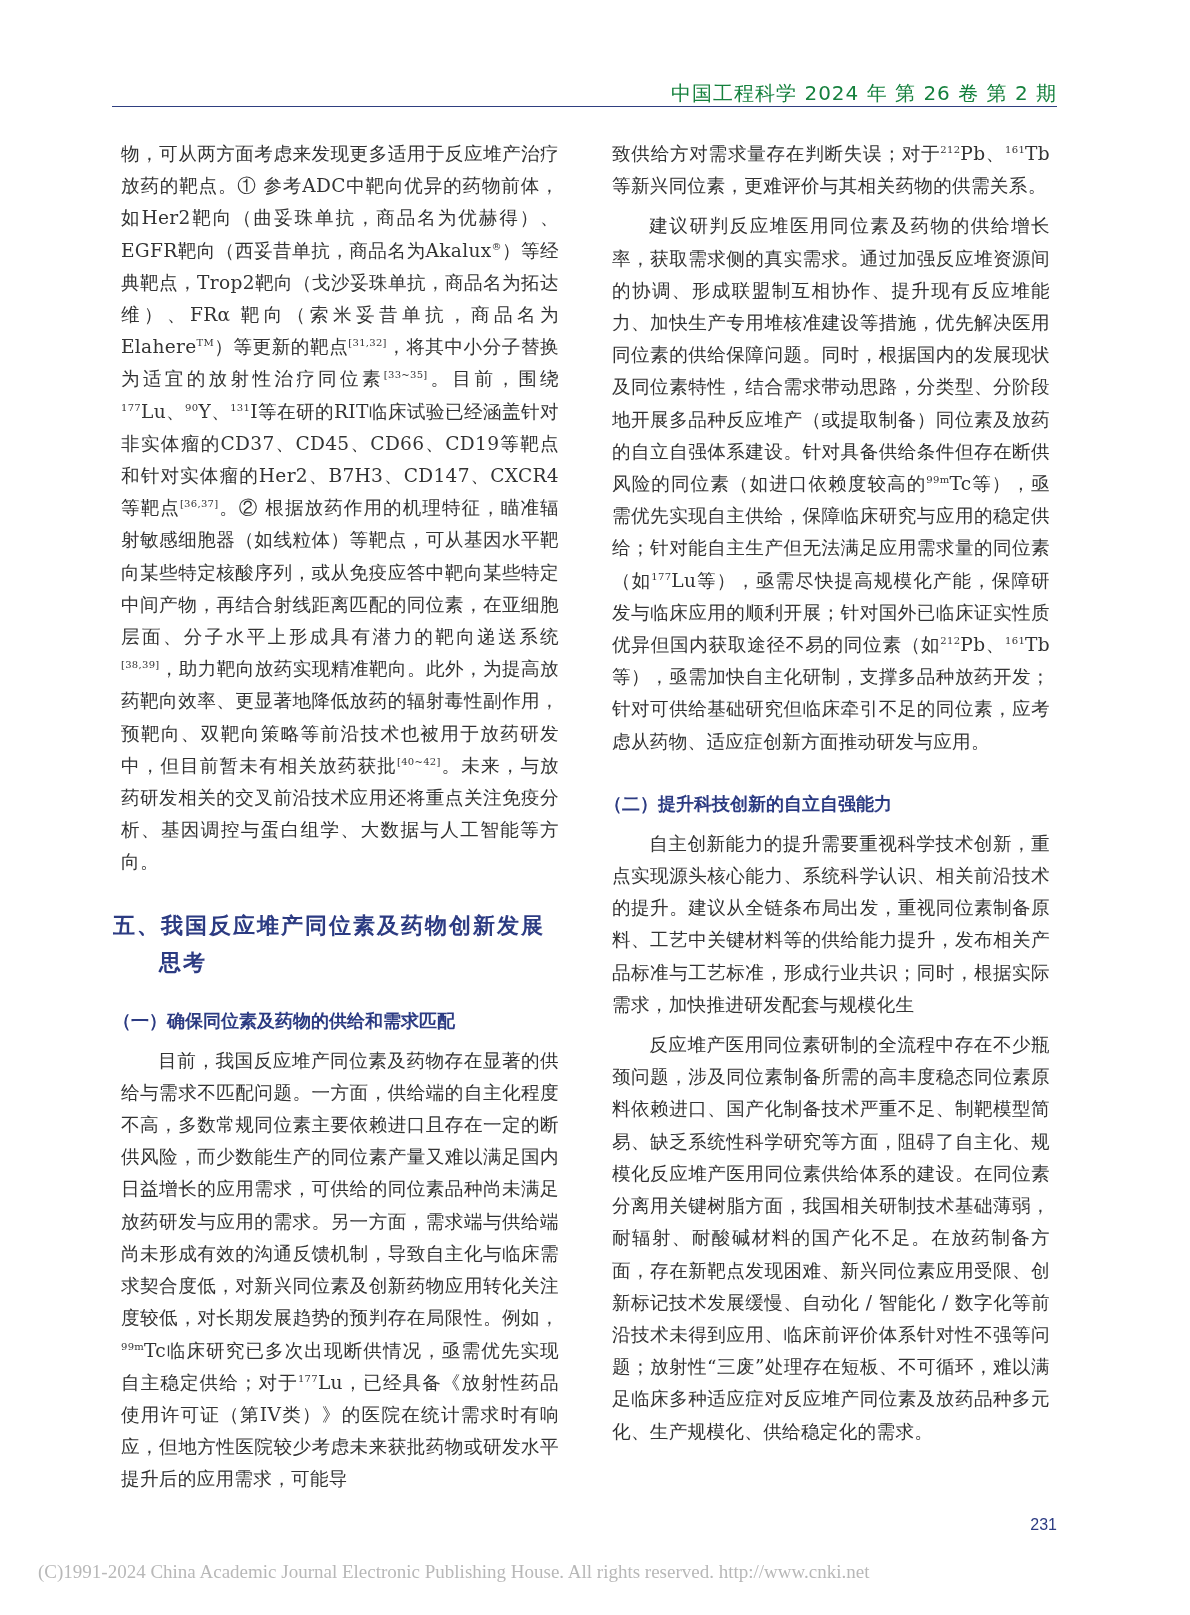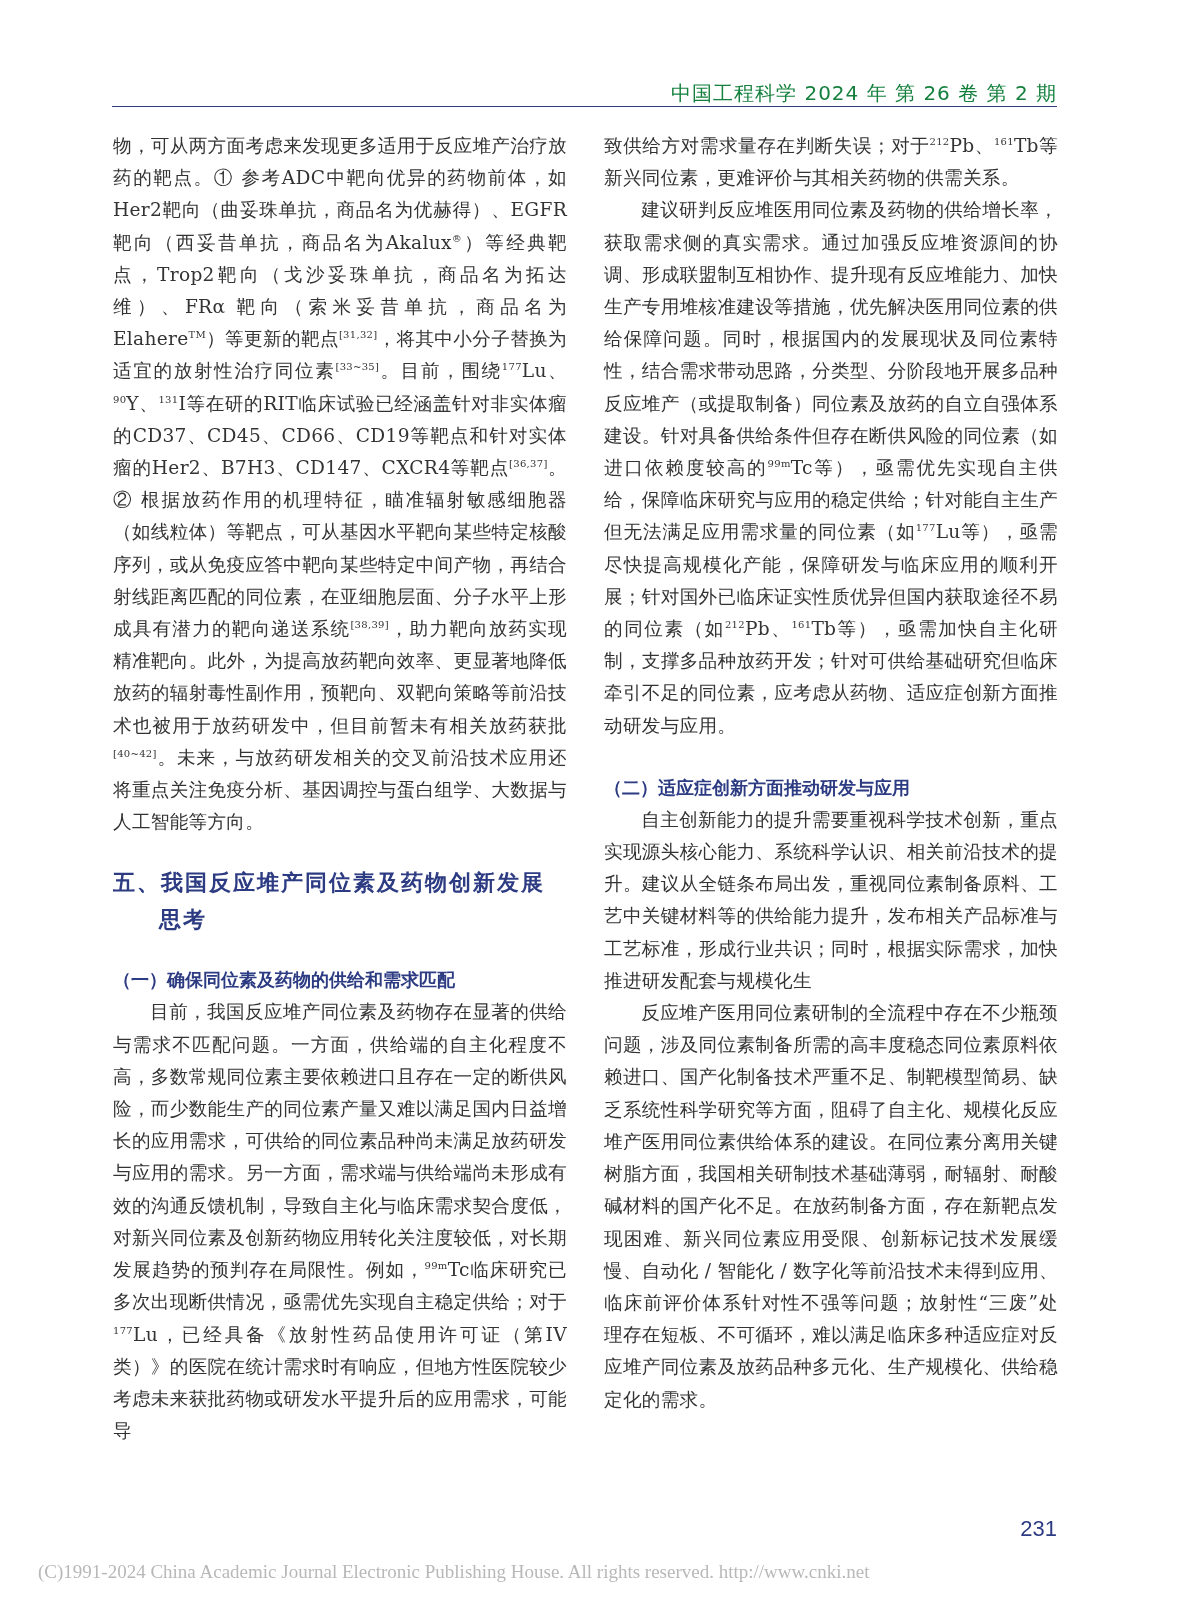--- a/index.html
+++ b/index.html
@@ -5,31 +5,31 @@
   html, body { margin: 0; padding: 0; background: #ffffff; }
   body { width: 1190px; height: 1615px; position: relative; overflow: hidden;
          font-family: "DejaVu Serif", "Liberation Serif", serif; color: #333333; }
   .header { position: absolute; left: 112px; top: 80px; width: 945px; height: 26px;
             border-bottom: 1.5px solid #2f3f80; }
   .header-title { position: absolute; right: 0; top: 0; font-family: "DejaVu Sans", "Liberation Sans", sans-serif;
                   font-size: 20px; color: #15803d; letter-spacing: 1px; white-space: nowrap; }
   .col { position: absolute; top: 130px; width: 454px; }
   .col-left { left: 113px; }
   .col-right { left: 604px; }
-  .para { font-size: 18.6px; line-height: 32.2px; text-align: justify; margin: 0; letter-spacing: 0.3px; }
+  .para { font-size: 18.6px; line-height: 32.2px; text-align: justify; margin: 8px; letter-spacing: 0.3px; }
   .indent { text-indent: 2em; }
   sup { font-size: 10px; line-height: 0; vertical-align: super; }
-  .h1 { font-family: Liberation Mono, monospace; color: #2c3b82; font-size: 22px;
+  .h1 { font-family: Liberation Sans, sans-serif; color: #2c3b82; font-size: 22px;
         line-height: 37px; margin: 28px 0 0 0; padding-left: 46px; text-indent: -46px; letter-spacing: 2px; }
   .h2 { font-family: "DejaVu Sans", "Liberation Sans", sans-serif; color: #2c3b82; font-size: 18px;
         line-height: 32px; margin: 0; }
   .h2-left { margin-top: 24px; }
   .h2-right { margin-top: 30px; }
   .page-number { position: absolute; right: 133px; top: 1516px; font-family: "Liberation Sans", sans-serif;
-                 font-size: 22px; color: #2c3b82; }
+                 font-size: 16px; color: #2c3b82; }
   .copyright { position: absolute; left: 38px; top: 1561px; font-family: "Liberation Serif", serif;
                font-size: 19px; color: #b8b8b8; white-space: nowrap; }
 </style>
 </head>
 <body>
 
 <div class="header">
   <span class="header-title">中国工程科学 2024 年 第 26 卷 第 2 期</span>
 </div>
 
@@ -41,20 +41,20 @@
   <h3 class="h2 h2-left">（一）确保同位素及药物的供给和需求匹配</h3>
 
   <p class="para indent"><span>目前，我国反应堆产同位素及药物存在显著的供给与需求不匹配问题。一方面，供给端的自主化程度不高，多数常规同位素主要依赖进口且存在一定的断供风险，而少数能生产的同位素产量又难以满足国内日益增长的应用需求，可供给的同位素品种尚未满足放药研发与应用的需求。另一方面，需求端与供给端尚未形成有效的沟通反馈机制，导致自主化与临床需求契合度低，对新兴同位素及创新药物应用转化关注度较低，对长期发展趋势的预判存在局限性。例如，</span><sup>99m</sup><span>Tc临床研究已多次出现断供情况，亟需优先实现自主稳定供给；对于</span><sup>177</sup><span>Lu，已经具备《放射性药品使用许可证（第IV类）》的医院在统计需求时有响应，但地方性医院较少考虑未来获批药物或研发水平提升后的应用需求，可能导</span></p>
 </div>
 
 <div class="col col-right">
   <p class="para"><span>致供给方对需求量存在判断失误；对于</span><sup>212</sup><span>Pb、</span><sup>161</sup><span>Tb等新兴同位素，更难评价与其相关药物的供需关系。</span></p>
 
   <p class="para indent"><span>建议研判反应堆医用同位素及药物的供给增长率，获取需求侧的真实需求。通过加强反应堆资源间的协调、形成联盟制互相协作、提升现有反应堆能力、加快生产专用堆核准建设等措施，优先解决医用同位素的供给保障问题。同时，根据国内的发展现状及同位素特性，结合需求带动思路，分类型、分阶段地开展多品种反应堆产（或提取制备）同位素及放药的自立自强体系建设。针对具备供给条件但存在断供风险的同位素（如进口依赖度较高的</span><sup>99m</sup><span>Tc等），亟需优先实现自主供给，保障临床研究与应用的稳定供给；针对能自主生产但无法满足应用需求量的同位素（如</span><sup>177</sup><span>Lu等），亟需尽快提高规模化产能，保障研发与临床应用的顺利开展；针对国外已临床证实性质优异但国内获取途径不易的同位素（如</span><sup>212</sup><span>Pb、</span><sup>161</sup><span>Tb等），亟需加快自主化研制，支撑多品种放药开发；针对可供给基础研究但临床牵引不足的同位素，应考虑从药物、适应症创新方面推动研发与应用。</span></p>
 
-  <h3 class="h2 h2-right">（二）适应症创新方面推动研发与应用</h3>
+  <h3 class="h2 h2-right">（二）提升科技创新的自立自强能力</h3>
 
   <p class="para indent">自主创新能力的提升需要重视科学技术创新，重点实现源头核心能力、系统科学认识、相关前沿技术的提升。建议从全链条布局出发，重视同位素制备原料、工艺中关键材料等的供给能力提升，发布相关产品标准与工艺标准，形成行业共识；同时，根据实际需求，加快推进研发配套与规模化生</p>
   <p class="para indent">反应堆产医用同位素研制的全流程中存在不少瓶颈问题，涉及同位素制备所需的高丰度稳态同位素原料依赖进口、国产化制备技术严重不足、制靶模型简易、缺乏系统性科学研究等方面，阻碍了自主化、规模化反应堆产医用同位素供给体系的建设。在同位素分离用关键树脂方面，我国相关研制技术基础薄弱，耐辐射、耐酸碱材料的国产化不足。在放药制备方面，存在新靶点发现困难、新兴同位素应用受限、创新标记技术发展缓慢、自动化 / 智能化 / 数字化等前沿技术未得到应用、临床前评价体系针对性不强等问题；放射性“三废”处理存在短板、不可循环，难以满足临床多种适应症对反应堆产同位素及放药品种多元化、生产规模化、供给稳定化的需求。</p>
 </div>
 
 <div class="page-number">231</div>
 <div class="copyright">(C)1991-2024 China Academic Journal Electronic Publishing House. All rights reserved.    http://www.cnki.net</div>
 
 </body></html>

